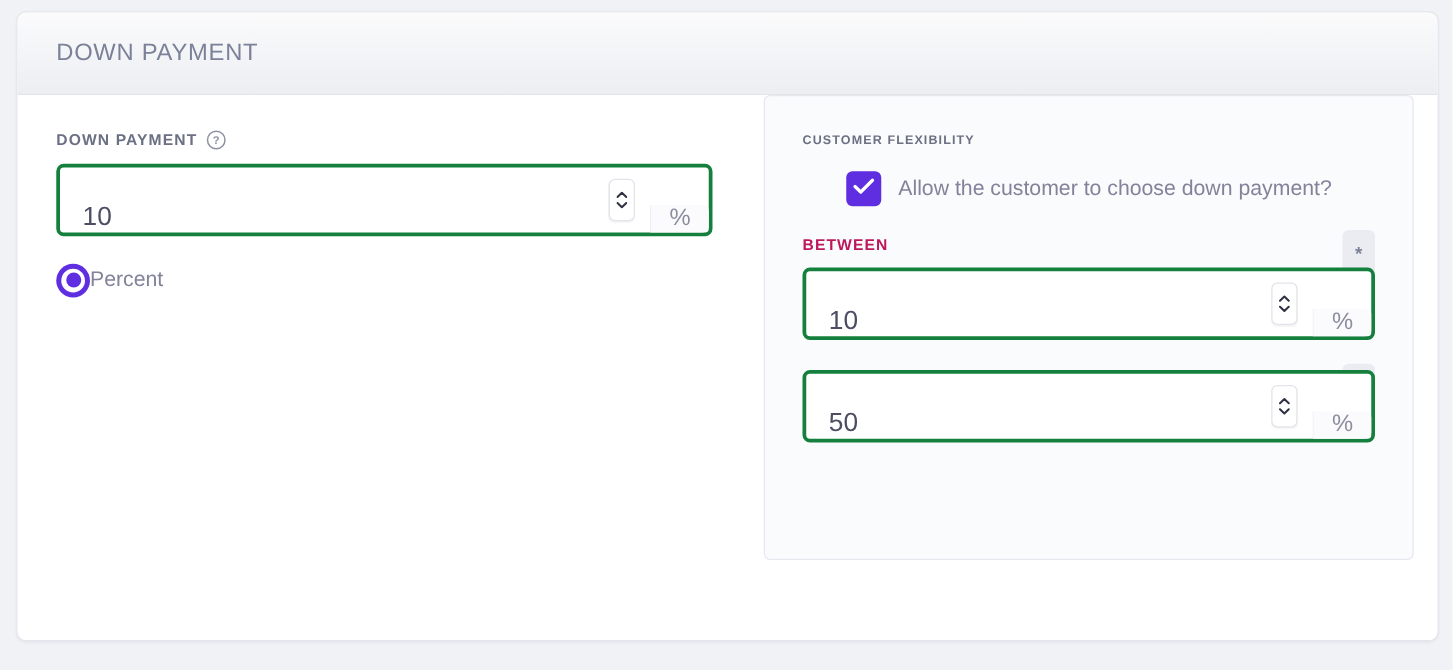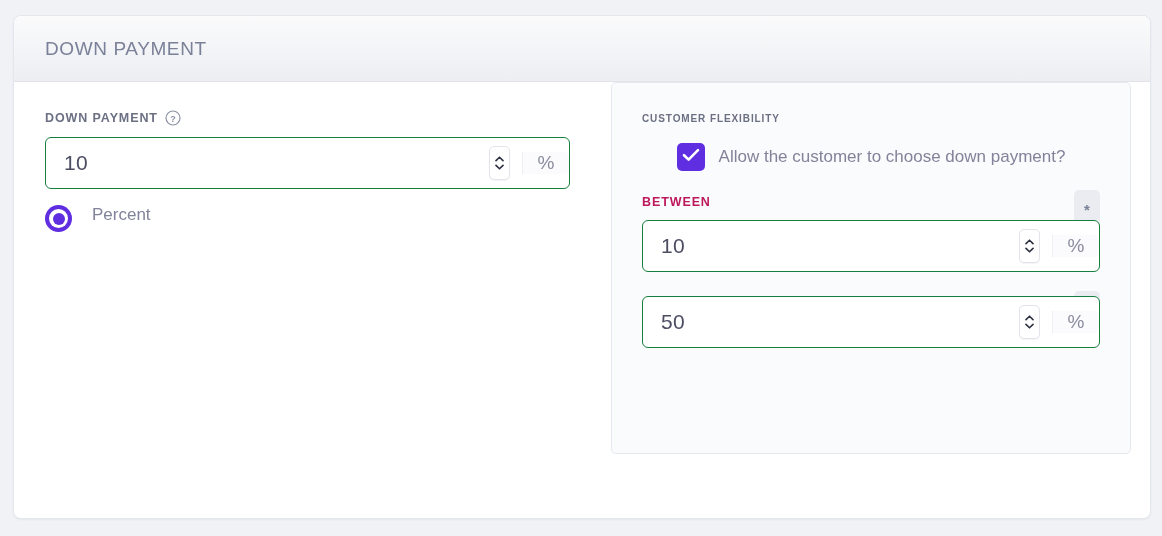--- a/index.html
+++ b/index.html
@@ -12,21 +12,21 @@
     height: 536px;
     background: #f1f2f6;
     font-family: "Liberation Sans", sans-serif;
     overflow: hidden;
   }
 
   
   .card {
     position: absolute;
     left: 13px;
-    top: 15px;
+    top: 9px;
     width: 1138px;
     height: 504px;
     background: #ffffff;
     border: 1px solid #e4e6ed;
     border-radius: 8px;
     box-shadow: 0 1px 2px rgba(40,45,70,0.06);
     overflow: hidden;
   }
 
   .card-header {
@@ -77,24 +77,24 @@
     width: 16px;
     height: 16px;
     display: block;
     flex: none;
   }
 
   
   .num-input {
     position: relative;
     display: flex;
-    align-items: center;
-    height: 52px;
-    background: #ffffff;
-    border: 1px solid #15803d;
+    align-items: flex-end;
+    height: 58px;
+    background: #ffffff;
+    border: 3px solid #15803d;
     border-radius: 6px;
   }
   .num-input .value {
     flex: 1 1 auto;
     display: flex;
     align-items: center;
     padding-left: 18px;
     font-size: 21px;
     color: #4c4d63;
     letter-spacing: 0.2px;
@@ -126,21 +126,22 @@
     color: #8b8c9e;
     background: #fbfbfd;
     border-left: 1px solid #eeeef4;
     border-radius: 0 5px 5px 0;
   }
 
   
   .radio-group { margin-top: 16px; }
   .radio-row {
     display: flex;
-    gap: 20px;
+    align-items: center;
+    gap: 0;
     height: 38px;
   }
   .radio {
     width: 27px;
     height: 27px;
     border-radius: 50%;
     flex: none;
     display: flex;
     align-items: center;
     justify-content: center;

